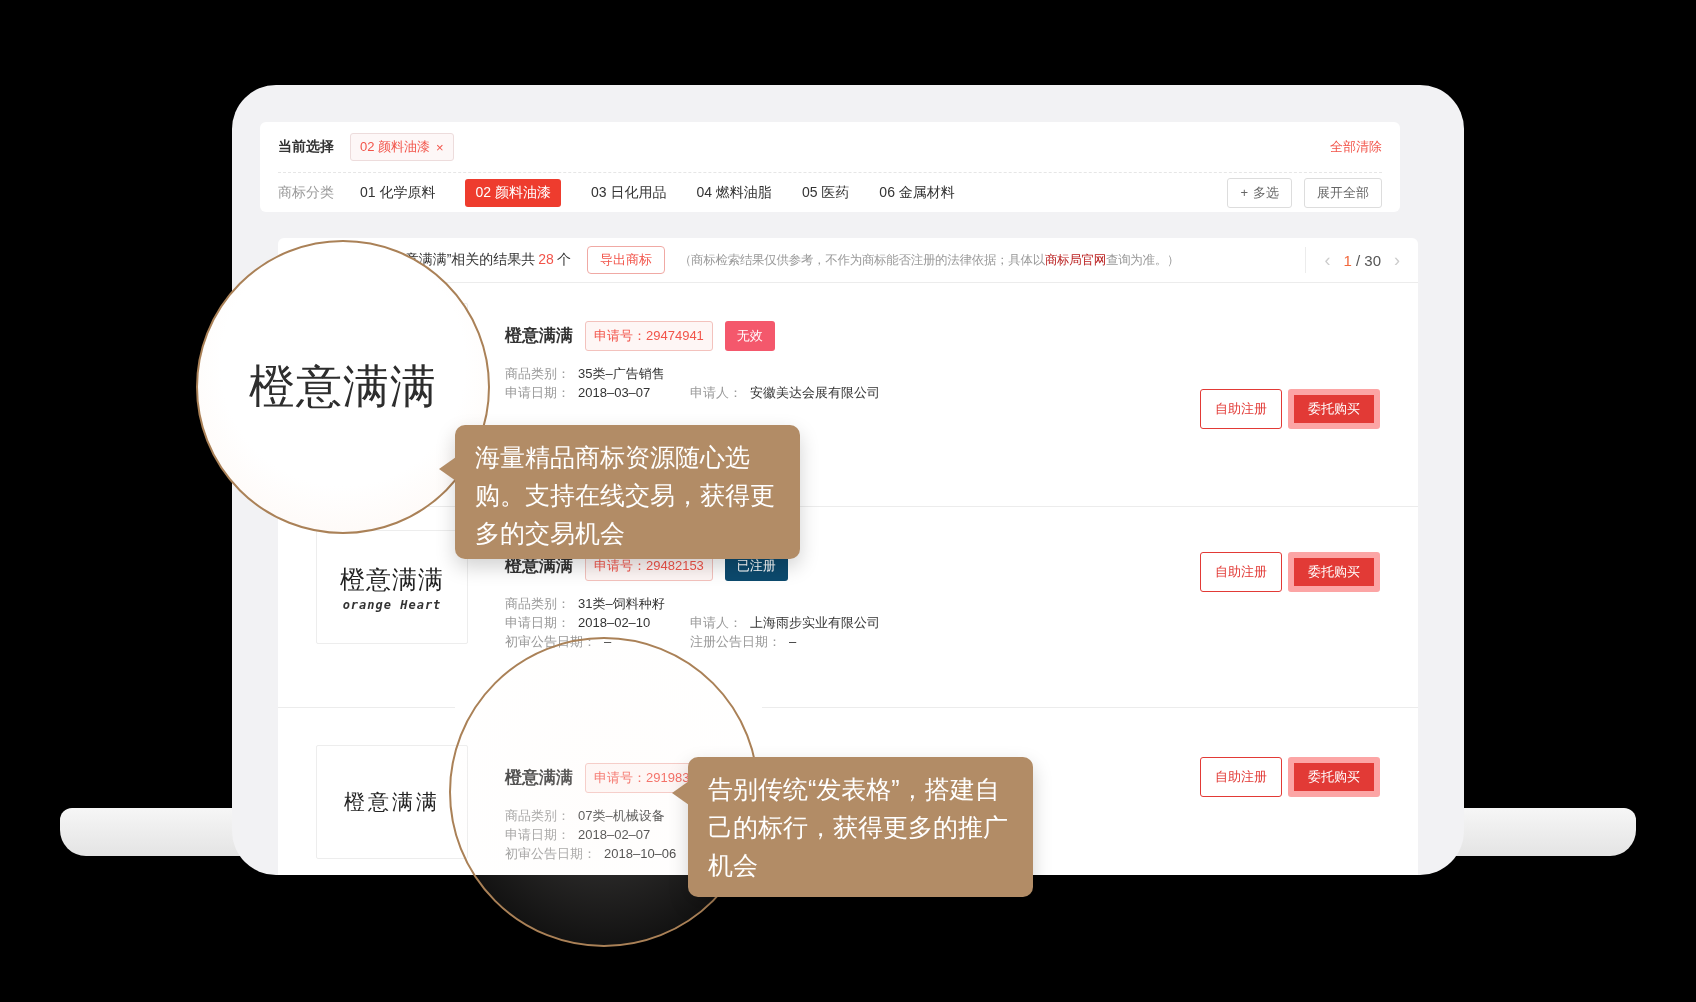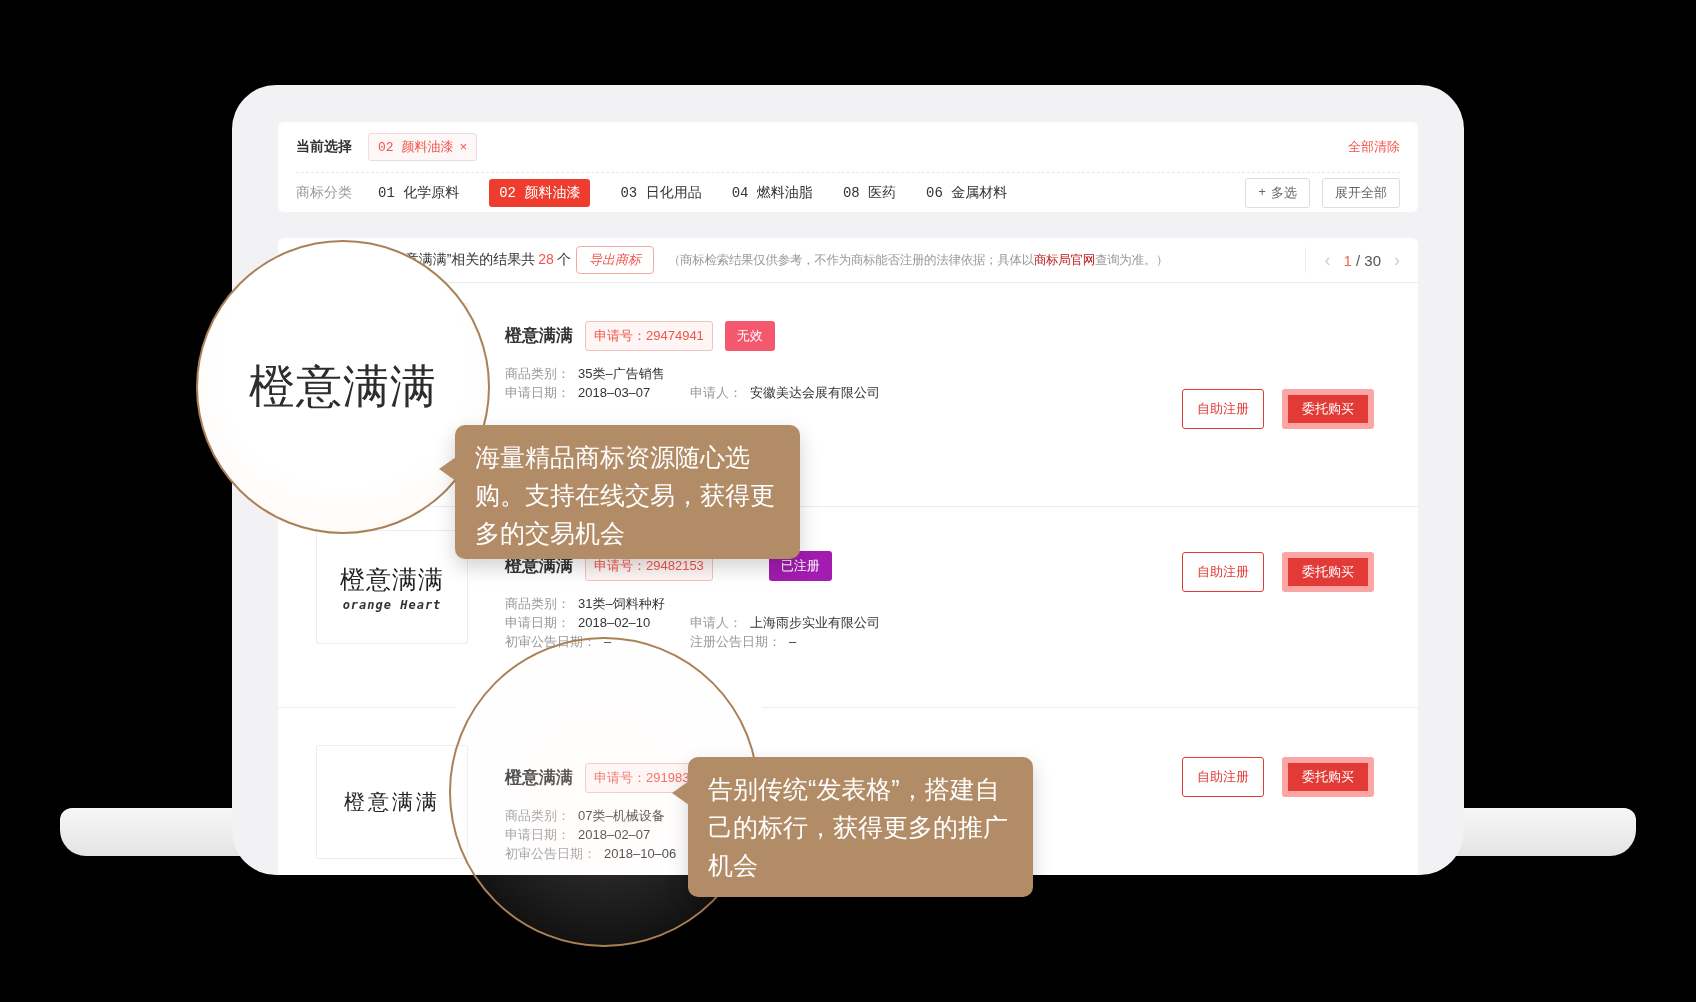--- a/index.html
+++ b/index.html
@@ -8,22 +8,22 @@
 
   
   .base-bar{position:absolute;left:60px;top:808px;width:1576px;height:48px;z-index:1;
             background:linear-gradient(#f6f6f6,#e4e4e4);border-radius:12px 12px 26px 26px;}
 
   
   .panel{position:absolute;left:232px;top:85px;width:1232px;height:790px;z-index:2;
          background:#f2f2f4;border-radius:44px;overflow:hidden;}
 
   
-  .header-card{position:absolute;left:46px;top:37px;width:1140px;height:90px;background:#fff;
-               border-radius:6px;box-sizing:border-box;padding:0 18px;font-family:Liberation Mono, monospace;}
+  .header-card{position:absolute;left:28px;top:37px;width:1140px;height:90px;background:#fff;
+               border-radius:6px;box-sizing:border-box;padding:0 18px;}
   .sel-row{height:50px;display:flex;align-items:center;border-bottom:1px dashed #e6e6e6;}
   .sel-label{font-size:14px;font-weight:bold;color:#333;}
   .filter-tag{margin-left:16px;display:inline-flex;align-items:center;gap:6px;
               border:1px solid #eddcdc;background:#fdf7f7;border-radius:3px;
               padding:4px 9px;font-size:13px;color:#f2544a;cursor:pointer;}
   .filter-tag .x{font-size:13px;color:#f2544a;}
   .clear-all{margin-left:auto;font-size:13px;color:#f2544a;cursor:pointer;}
   .cat-row{height:39px;display:flex;align-items:center;font-size:14px;}
   .cat-label{color:#999;margin-right:26px;}
   .cat-item{margin-right:30px;color:#333;cursor:pointer;white-space:nowrap;}
@@ -33,22 +33,22 @@
            font-size:13px;padding:5px 12px;display:inline-flex;gap:5px;align-items:center;cursor:pointer;
            font-family:inherit;}
 
   
   .results-card{position:absolute;left:46px;top:153px;width:1140px;bottom:0;background:#fff;
                 border-radius:6px 6px 0 0;overflow:hidden;display:flex;flex-direction:column;}
   .results-bar{height:44px;flex:0 0 44px;display:flex;align-items:center;
                padding:0 18px 0 38px;border-bottom:1px solid #ececec;white-space:nowrap;overflow:hidden;}
   .summary{font-size:14px;color:#333;}
   .summary .count{color:#f2544a;margin:0 3px;}
-  .export-btn{margin-left:5px;border:1px solid #f0a9a4;background:#fff;color:#f2544a;
-              font-size:13px;padding:4px 12px;border-radius:4px;cursor:pointer;font-family:inherit;flex:0 0 auto;font-style:italic;}
+  .export-btn{margin-left:16px;border:1px solid #f0a9a4;background:#fff;color:#f2544a;
+              font-size:13px;padding:4px 12px;border-radius:4px;cursor:pointer;font-family:inherit;flex:0 0 auto;}
   .disclaimer{margin-left:14px;font-size:12.5px;letter-spacing:-0.3px;color:#999;overflow:hidden;}
   .disclaimer .link{color:#b91c1c;cursor:pointer;}
   .pager{margin-left:auto;border-left:1px solid #ececec;padding-left:18px;height:26px;
          display:flex;align-items:center;gap:13px;font-size:15px;flex:0 0 auto;}
   .pg-arrow{color:#ccc;font-size:18px;cursor:pointer;line-height:1;}
   .pg-cur{color:#f2683c;}
   .pg-rest{color:#555;}
 
   
   .row{position:relative;}
@@ -64,29 +64,29 @@
   .thumb-main.serif{font-family:"Liberation Serif","DejaVu Serif",serif;font-size:25px;letter-spacing:1px;}
   .thumb-sub{font-family:"DejaVu Sans Mono","Liberation Mono",monospace;font-weight:bold;
              font-size:12px;letter-spacing:1px;color:#333;margin-top:2px;font-style:italic;}
   .details{position:absolute;left:227px;}
   .title-row{display:flex;align-items:center;gap:12px;line-height:24px;}
   .tm-name{font-size:17px;font-weight:bold;color:#333;white-space:nowrap;}
   .app-tag{border:1px solid #f3c2bd;background:#fef6f5;color:#f2544a;font-size:13px;
            padding:2px 8px;border-radius:3px;white-space:nowrap;}
   .status{color:#fff;font-size:13px;padding:3px 12px;border-radius:3px;white-space:nowrap;}
   .status.invalid{background:#f4586c;}
-  .status.registered{background:#a21caf;margin-left:44px;}
+  .status.registered{background:#0c4a6e;}
   .frow{font-size:13px;line-height:19px;margin-top:0;white-space:nowrap;}
   .frow.first{margin-top:13px;}
   .frow.gap-lg{margin-top:28px;}
   .pair{display:inline-block;}
   .pair.w{width:185px;}
   .fl{color:#999;margin-right:8px;}
   .fv{color:#333;}
-  .actions{position:absolute;right:44px;display:flex;gap:18px;}
+  .actions{position:absolute;right:38px;display:flex;gap:6px;}
   .btn-outline{border:1px solid #e23a36;color:#e23a36;background:#fff;font-size:13px;
                padding:5px 14px;border-radius:3px;cursor:pointer;font-family:inherit;white-space:nowrap;}
   .btn-solid{border:6px solid #fca5a5;color:#fff;background:#e23a36;font-size:13px;
              padding:5px 14px;border-radius:3px;cursor:pointer;font-family:inherit;white-space:nowrap;}
 
   
   .magnify-1{position:absolute;left:196px;top:240px;width:290px;height:290px;border-radius:50%;
              background:radial-gradient(circle at 50% 42%,#ffffff 55%,#fdf5f0 100%);
              border:2px solid #aa8157;z-index:10;display:flex;align-items:center;justify-content:center;}
   .magnify-1 .big{font-size:46px;font-weight:500;letter-spacing:1px;color:#2d2d2d;}
@@ -119,21 +119,21 @@
           <span class="x">×</span>
         </span>
         <span class="clear-all">全部清除</span>
       </div>
       <div class="cat-row">
         <span class="cat-label">商标分类</span>
         <span class="cat-item">01 化学原料</span>
         <span class="cat-item selected">02 颜料油漆</span>
         <span class="cat-item">03 日化用品</span>
         <span class="cat-item">04 燃料油脂</span>
-        <span class="cat-item">08 医药</span>
+        <span class="cat-item">05 医药</span>
         <span class="cat-item">06 金属材料</span>
         <span class="hdr-btns">
           <button class="hdr-btn">
               <span>+</span>
               <span>多选</span>
             </button>
           <button class="hdr-btn">展开全部</button>
         </span>
       </div>
     </div>

